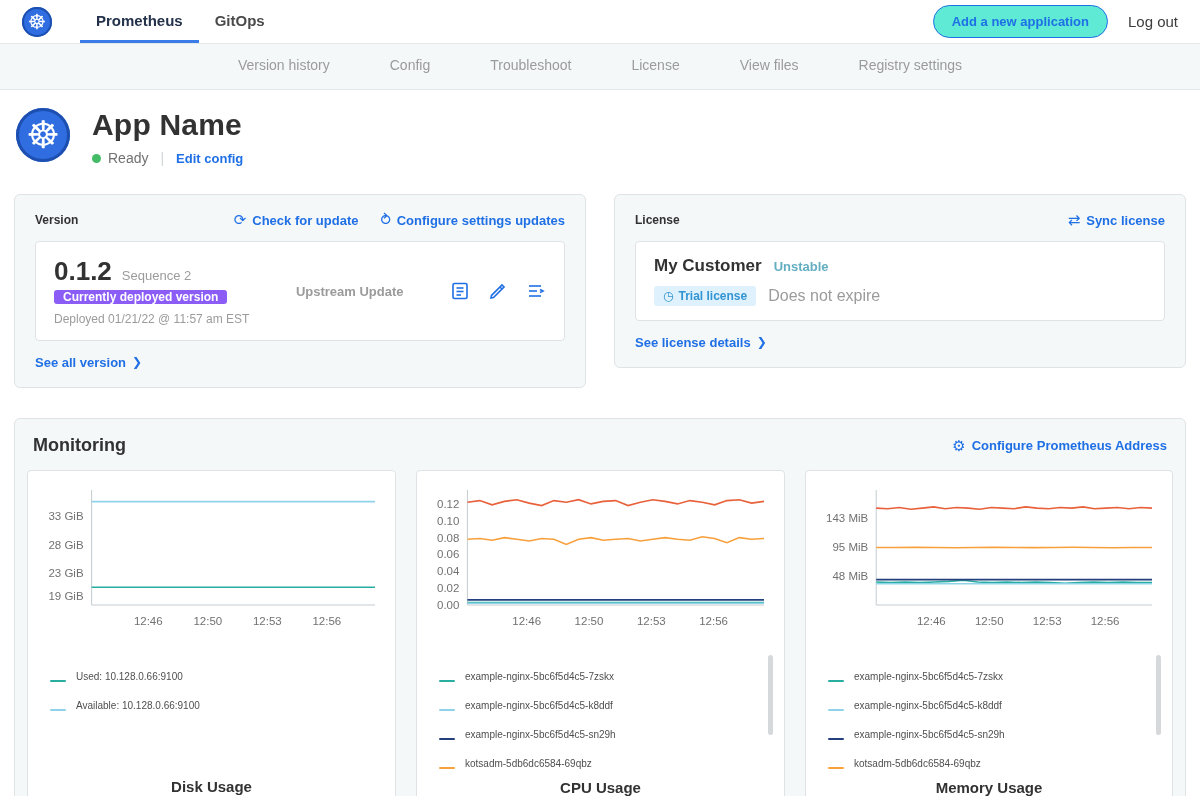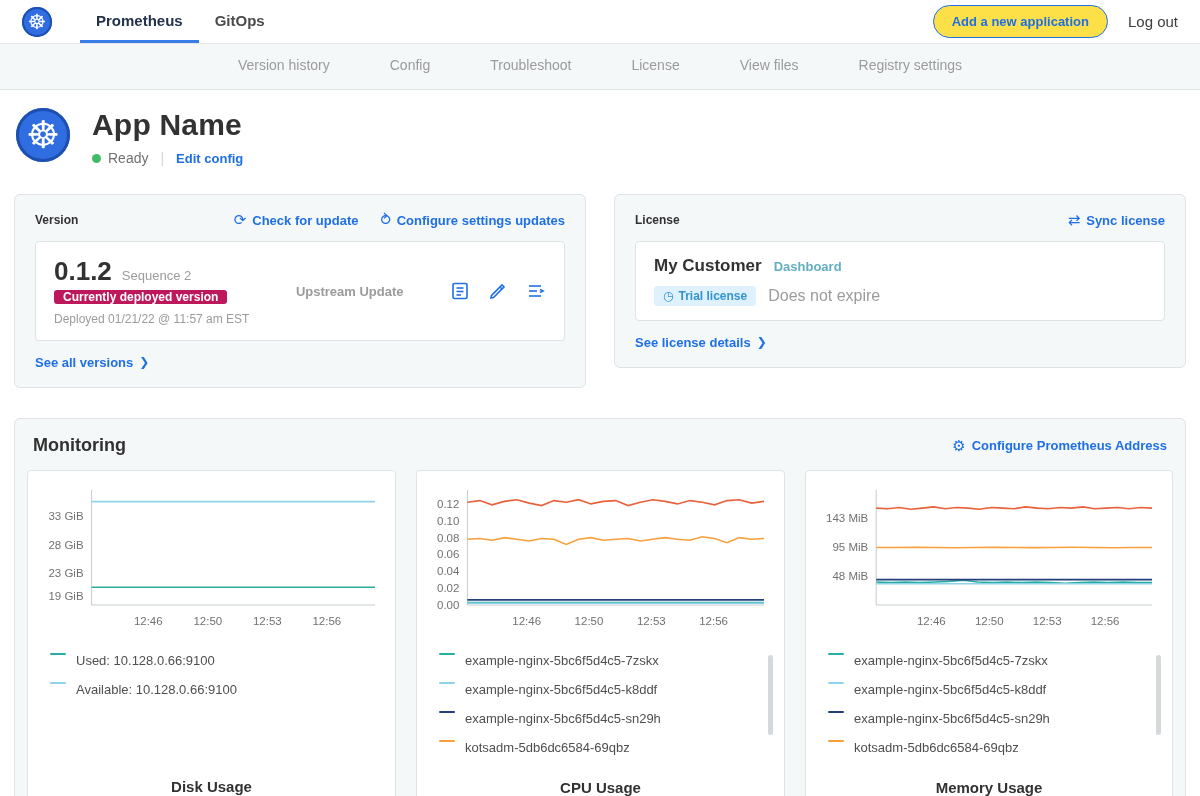--- a/index.html
+++ b/index.html
@@ -12,21 +12,21 @@
 
   
   .topnav { height:44px; display:flex; align-items:stretch; padding:0 22px; border-bottom:1px solid #e5e8ea; background:#fff; }
   .k8s-logo { width:30px; height:30px; border-radius:50%; background:#2f6de0; color:#fff;
     display:flex; align-items:center; justify-content:center; font-size:21px; align-self:center; box-shadow:inset 0 0 0 2px #1c4fb0; }
   .topnav-tabs { display:flex; margin-left:28px; }
   .top-tab { display:flex; align-items:center; padding:0 16px; font-size:15px; color:#4a4a4a; font-weight:bold; cursor:pointer; border-bottom:3px solid transparent; }
   .top-tab.active { color:#23324a; border-bottom-color:#3a7ce8; }
   .topnav-right { margin-left:auto; display:flex; align-items:center; gap:20px; }
   .add-app-btn { border:1px solid #1f6fe5; color:#1f6fe5; font-weight:bold; font-size:13px;
-    padding:8px 18px; border-radius:20px; background:#fde047; cursor:pointer; font-family:inherit; }
+    padding:8px 18px; border-radius:20px; background:#5eead4; cursor:pointer; font-family:inherit; }
   .logout { font-size:15px; color:#3d3d3d; cursor:pointer; }
 
   
   .subnav { height:46px; background:#f5f8f9; border-bottom:1px solid #e3e7e9; display:flex; justify-content:center; }
   .subnav-item { display:flex; align-items:center; padding:0 30px; font-size:14px; color:#9b9b9b; cursor:pointer; border-bottom:3px solid transparent; }
   .subnav-item.active { color:#353d4b; font-weight:bold; border-bottom-color:#46536a; }
 
   
   .app-header { display:flex; padding:18px 16px 14px; }
   .app-logo { width:54px; height:54px; border-radius:50%; background:#2f6de0; color:#fff;
@@ -47,21 +47,21 @@
   .head-link { display:flex; align-items:center; gap:6px; }
   .icon-glyph { font-weight:normal; font-size:15px; }
   .white-card { background:#fff; border:1px solid #dfe3e6; border-radius:4px; margin-top:12px; padding:14px 18px; }
 
   
   .ver-inner { display:flex; align-items:center; }
   .ver-left {}
   .ver-num-row { display:flex; align-items:baseline; gap:10px; }
   .ver-num { font-size:26px; font-weight:bold; }
   .ver-seq { font-size:13px; color:#9b9b9b; }
-  .deployed-badge { display:inline-block; background:#be185d; color:#fff; font-size:12px; font-weight:bold;
+  .deployed-badge { display:inline-block; background:#8b5cf6; color:#fff; font-size:12px; font-weight:bold;
     padding:0 9px; border-radius:3px; margin-top:0; }
   .deployed-at { font-size:12px; color:#9b9b9b; margin-top:7px; }
   .upstream { margin:0 auto; font-size:13px; color:#9b9b9b; font-weight:bold; }
   .ver-icons { display:flex; gap:18px; align-items:center; }
   .ver-icons svg { display:block; }
   .see-link { display:inline-flex; gap:6px; font-size:13px; margin-top:14px; }
   .chev { font-size:12px; }
 
   
   .lic-name-row { display:flex; align-items:baseline; gap:12px; }
@@ -73,21 +73,21 @@
 
   
   .monitoring { margin:30px 14px 14px; background:#f5f8f9; border:1px solid #dfe3e6; border-radius:6px; padding:16px 12px 14px; }
   .mon-head { display:flex; align-items:center; padding:0 6px; }
   .mon-title { font-size:18px; font-weight:bold; }
   .mon-link { margin-left:auto; font-size:13px; display:flex; align-items:center; gap:6px; }
   .charts-row { display:flex; gap:20px; margin-top:14px; }
   .chart-card { flex:1; background:#fff; border:1px solid #dfe3e6; border-radius:4px; padding:14px 8px 10px; display:flex; flex-direction:column; height:342px; }
   .chart-plot { width:100%; height:160px; }
   .legend { margin-top:6px; padding:2px 4px 0 14px; position:relative; flex:0 0 auto; }
-  .legend-row { display:flex; align-items:flex-start; gap:10px; height:29px; font-size:13px; color:#4f4f4f; }
+  .legend-row { display:flex; align-items:flex-end; gap:10px; height:29px; font-size:10px; color:#4f4f4f; }
   .legend-swatch { width:16px; height:2px; border-radius:2px; flex:0 0 16px; }
   .legend-scrollbar { position:absolute; right:3px; top:4px; width:5px; height:80px; background:#d6d9dc; border-radius:3px; }
   .chart-title { margin-top:auto; text-align:center; font-size:15px; font-weight:bold; padding:10px 0 6px; }
 </style>
 </head>
 <body>
 
 <header class="topnav">
   <div class="k8s-logo">☸</div>
   <nav class="topnav-tabs">
@@ -169,40 +169,40 @@
             <line x1="3" y1="5" x2="15" y2="5"></line>
               <line x1="3" y1="10" x2="11" y2="10"></line>
               <line x1="3" y1="15" x2="15" y2="15"></line>
               <path d="M14 8.5 l3 1.5 -3 1.5"></path>
           </svg>
         </span>
       </div>
     </div>
 
     <span class="link see-link">
-      <span>See all versions</span>
+      <span>See all version</span>
       <span class="chev">❯</span>
     </span>
   </div>
 
   <div class="gray-card">
     <div class="card-head">
       <div class="card-title">License</div>
       <div class="card-head-links">
         <span class="link head-link">
           <span class="icon-glyph">⇄</span>
           <span>Sync license</span>
         </span>
       </div>
     </div>
 
     <div class="white-card">
       <div class="lic-name-row">
         <span class="lic-name">My Customer</span>
-        <span class="lic-channel">Dashboard</span>
+        <span class="lic-channel">Unstable</span>
       </div>
       <div class="lic-badge-row">
         <span class="trial-badge">
           <span>◷</span>
           <span>Trial license</span>
         </span>
         <span class="no-expire">Does not expire</span>
       </div>
     </div>
 

